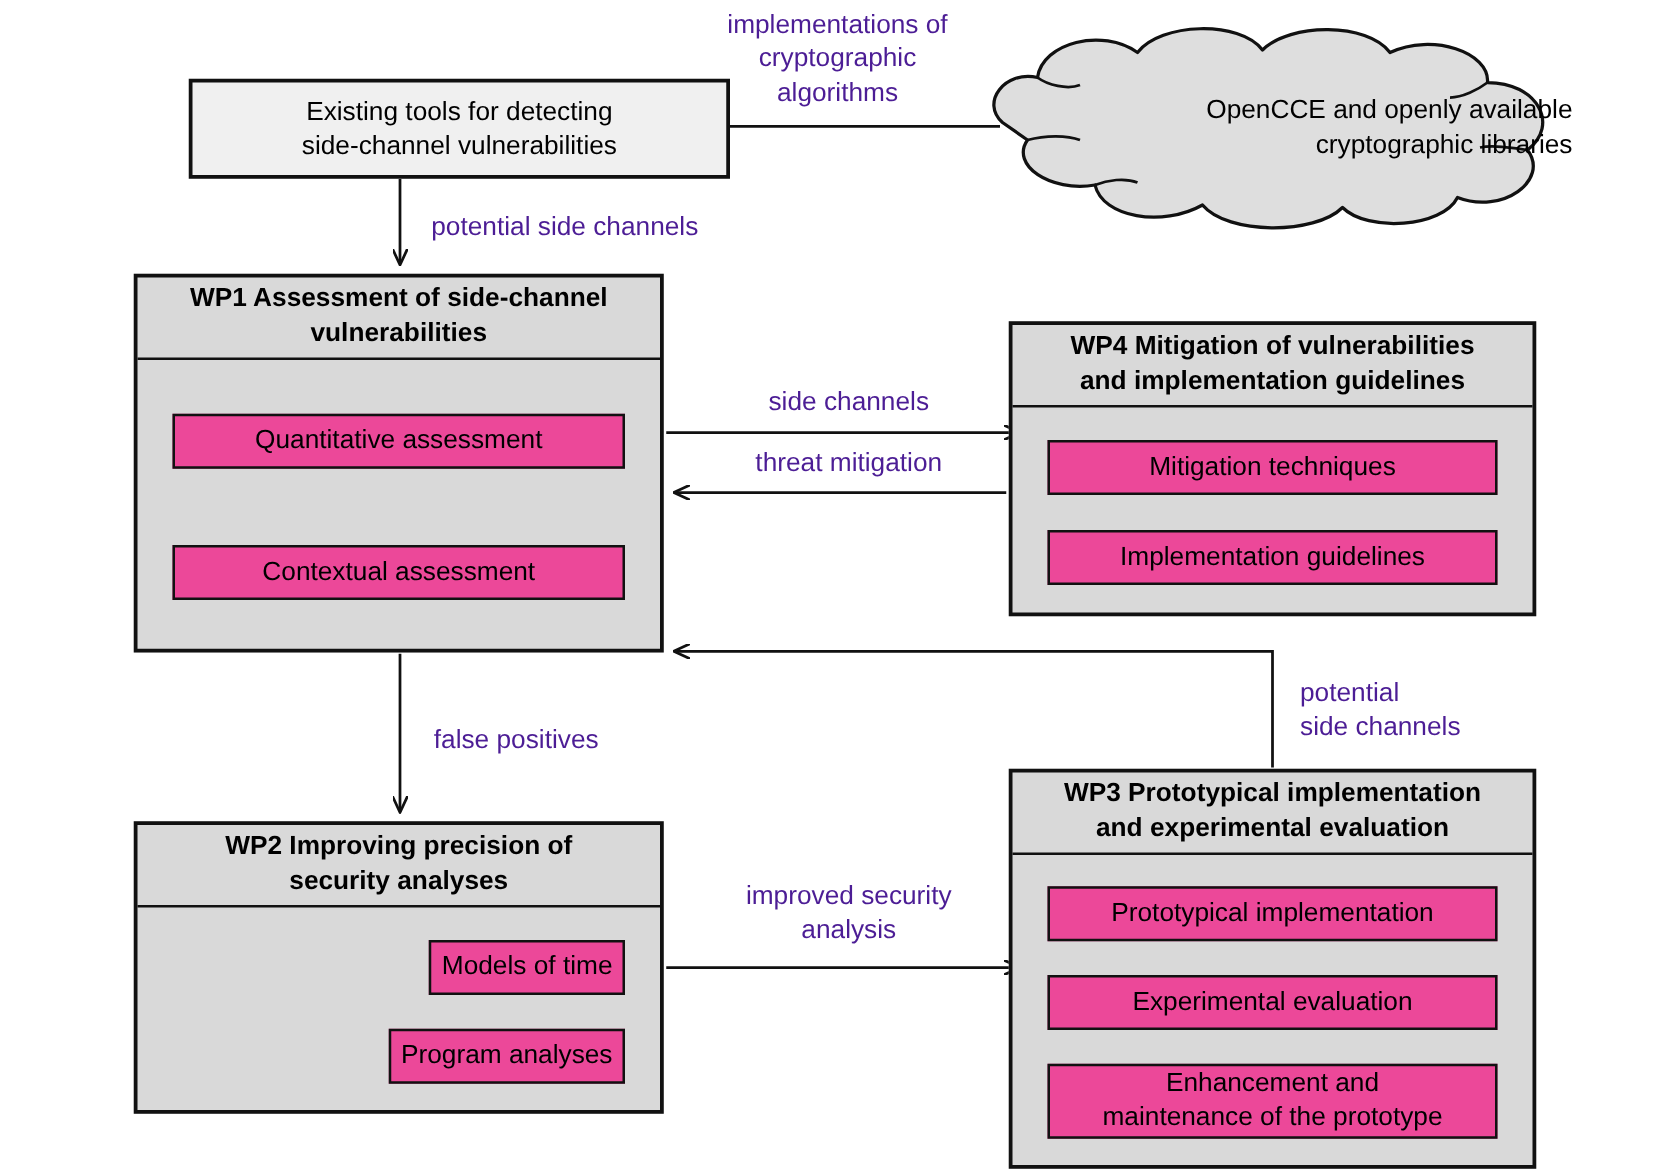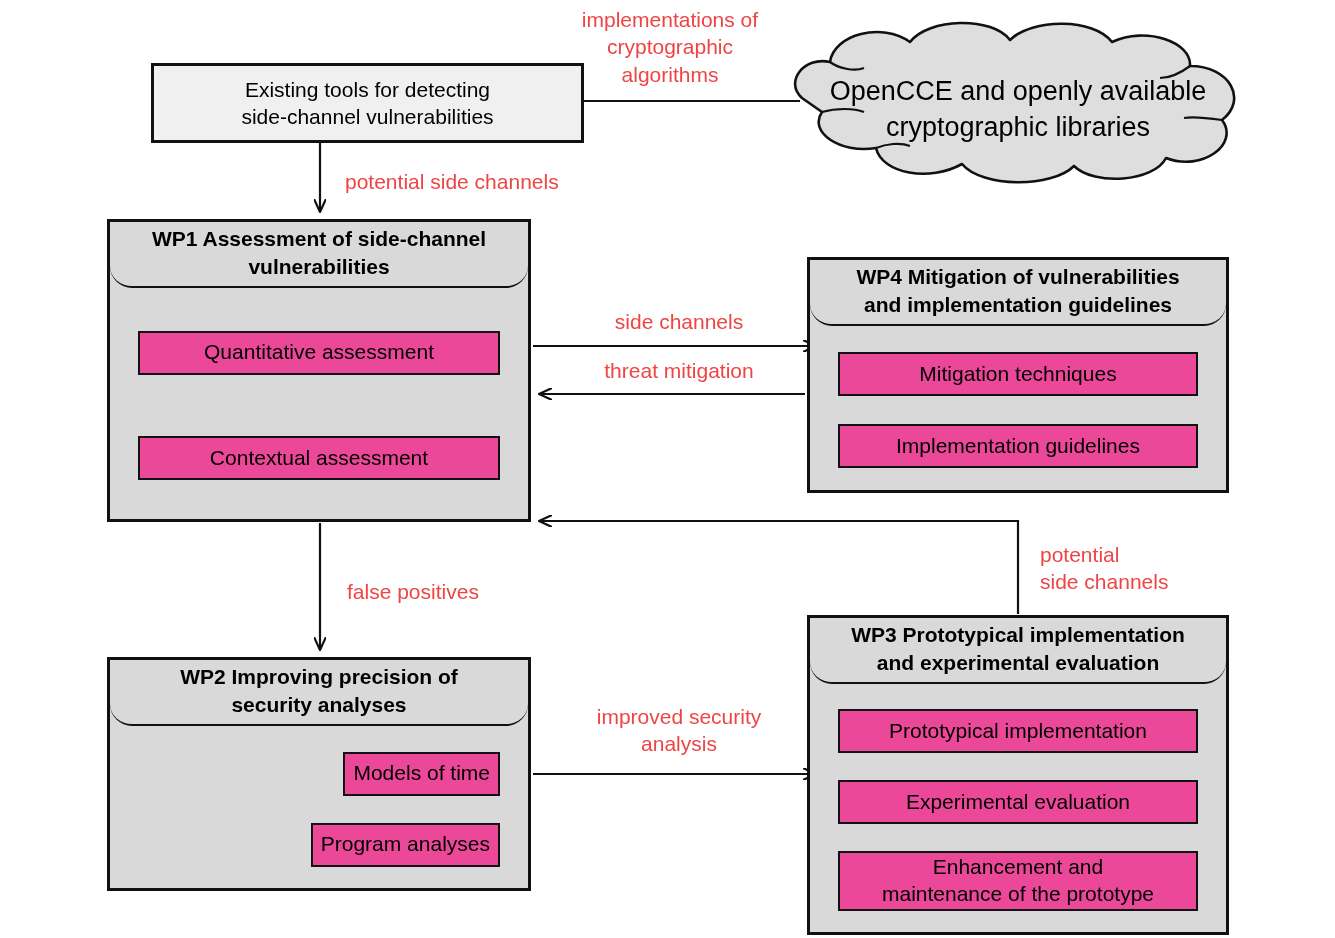--- a/index.html
+++ b/index.html
@@ -50,21 +50,20 @@
     box-sizing: border-box;
     border-bottom: 2px solid #111111;
     font-weight: bold;
     font-size: 21px;
     line-height: 1.32;
     text-align: center;
     display: flex;
     align-items: center;
     justify-content: center;
     padding: 4px 10px 6px 10px;
-    border-radius: 22px;
   }
   .node-body {
     box-sizing: border-box;
     padding: 12px 28px 14px 28px;
     display: flex;
     flex-direction: column;
   }
   .subbox {
     box-sizing: border-box;
     border: 2px solid #111111;
@@ -77,37 +76,37 @@
     justify-content: center;
     padding: 6px 8px;
   }
 
   
   .edge-label {
     position: absolute;
     z-index: 3;
     font-size: 21px;
     line-height: 1.3;
-    color: #ef4444;
+    color: #4c1d95;
     white-space: pre;
     background: transparent;
   }
   .edge-label.center { text-align: center; }
   .edge-label.left   { text-align: left; }
 
   
   .cloud-wrap {
     position: absolute;
     z-index: 2;
   }
   .cloud-text {
     position: absolute;
     z-index: 3;
-    text-align: center;
-    font-size: 27px;
+    text-align: right;
+    font-size: 21px;
     line-height: 1.32;
     white-space: pre;
   }
 </style>
 </head>
 <body>
 
 <div id="canvas">
 
   <svg class="layer edges" viewBox="0 0 1335 938" preserveAspectRatio="none">

